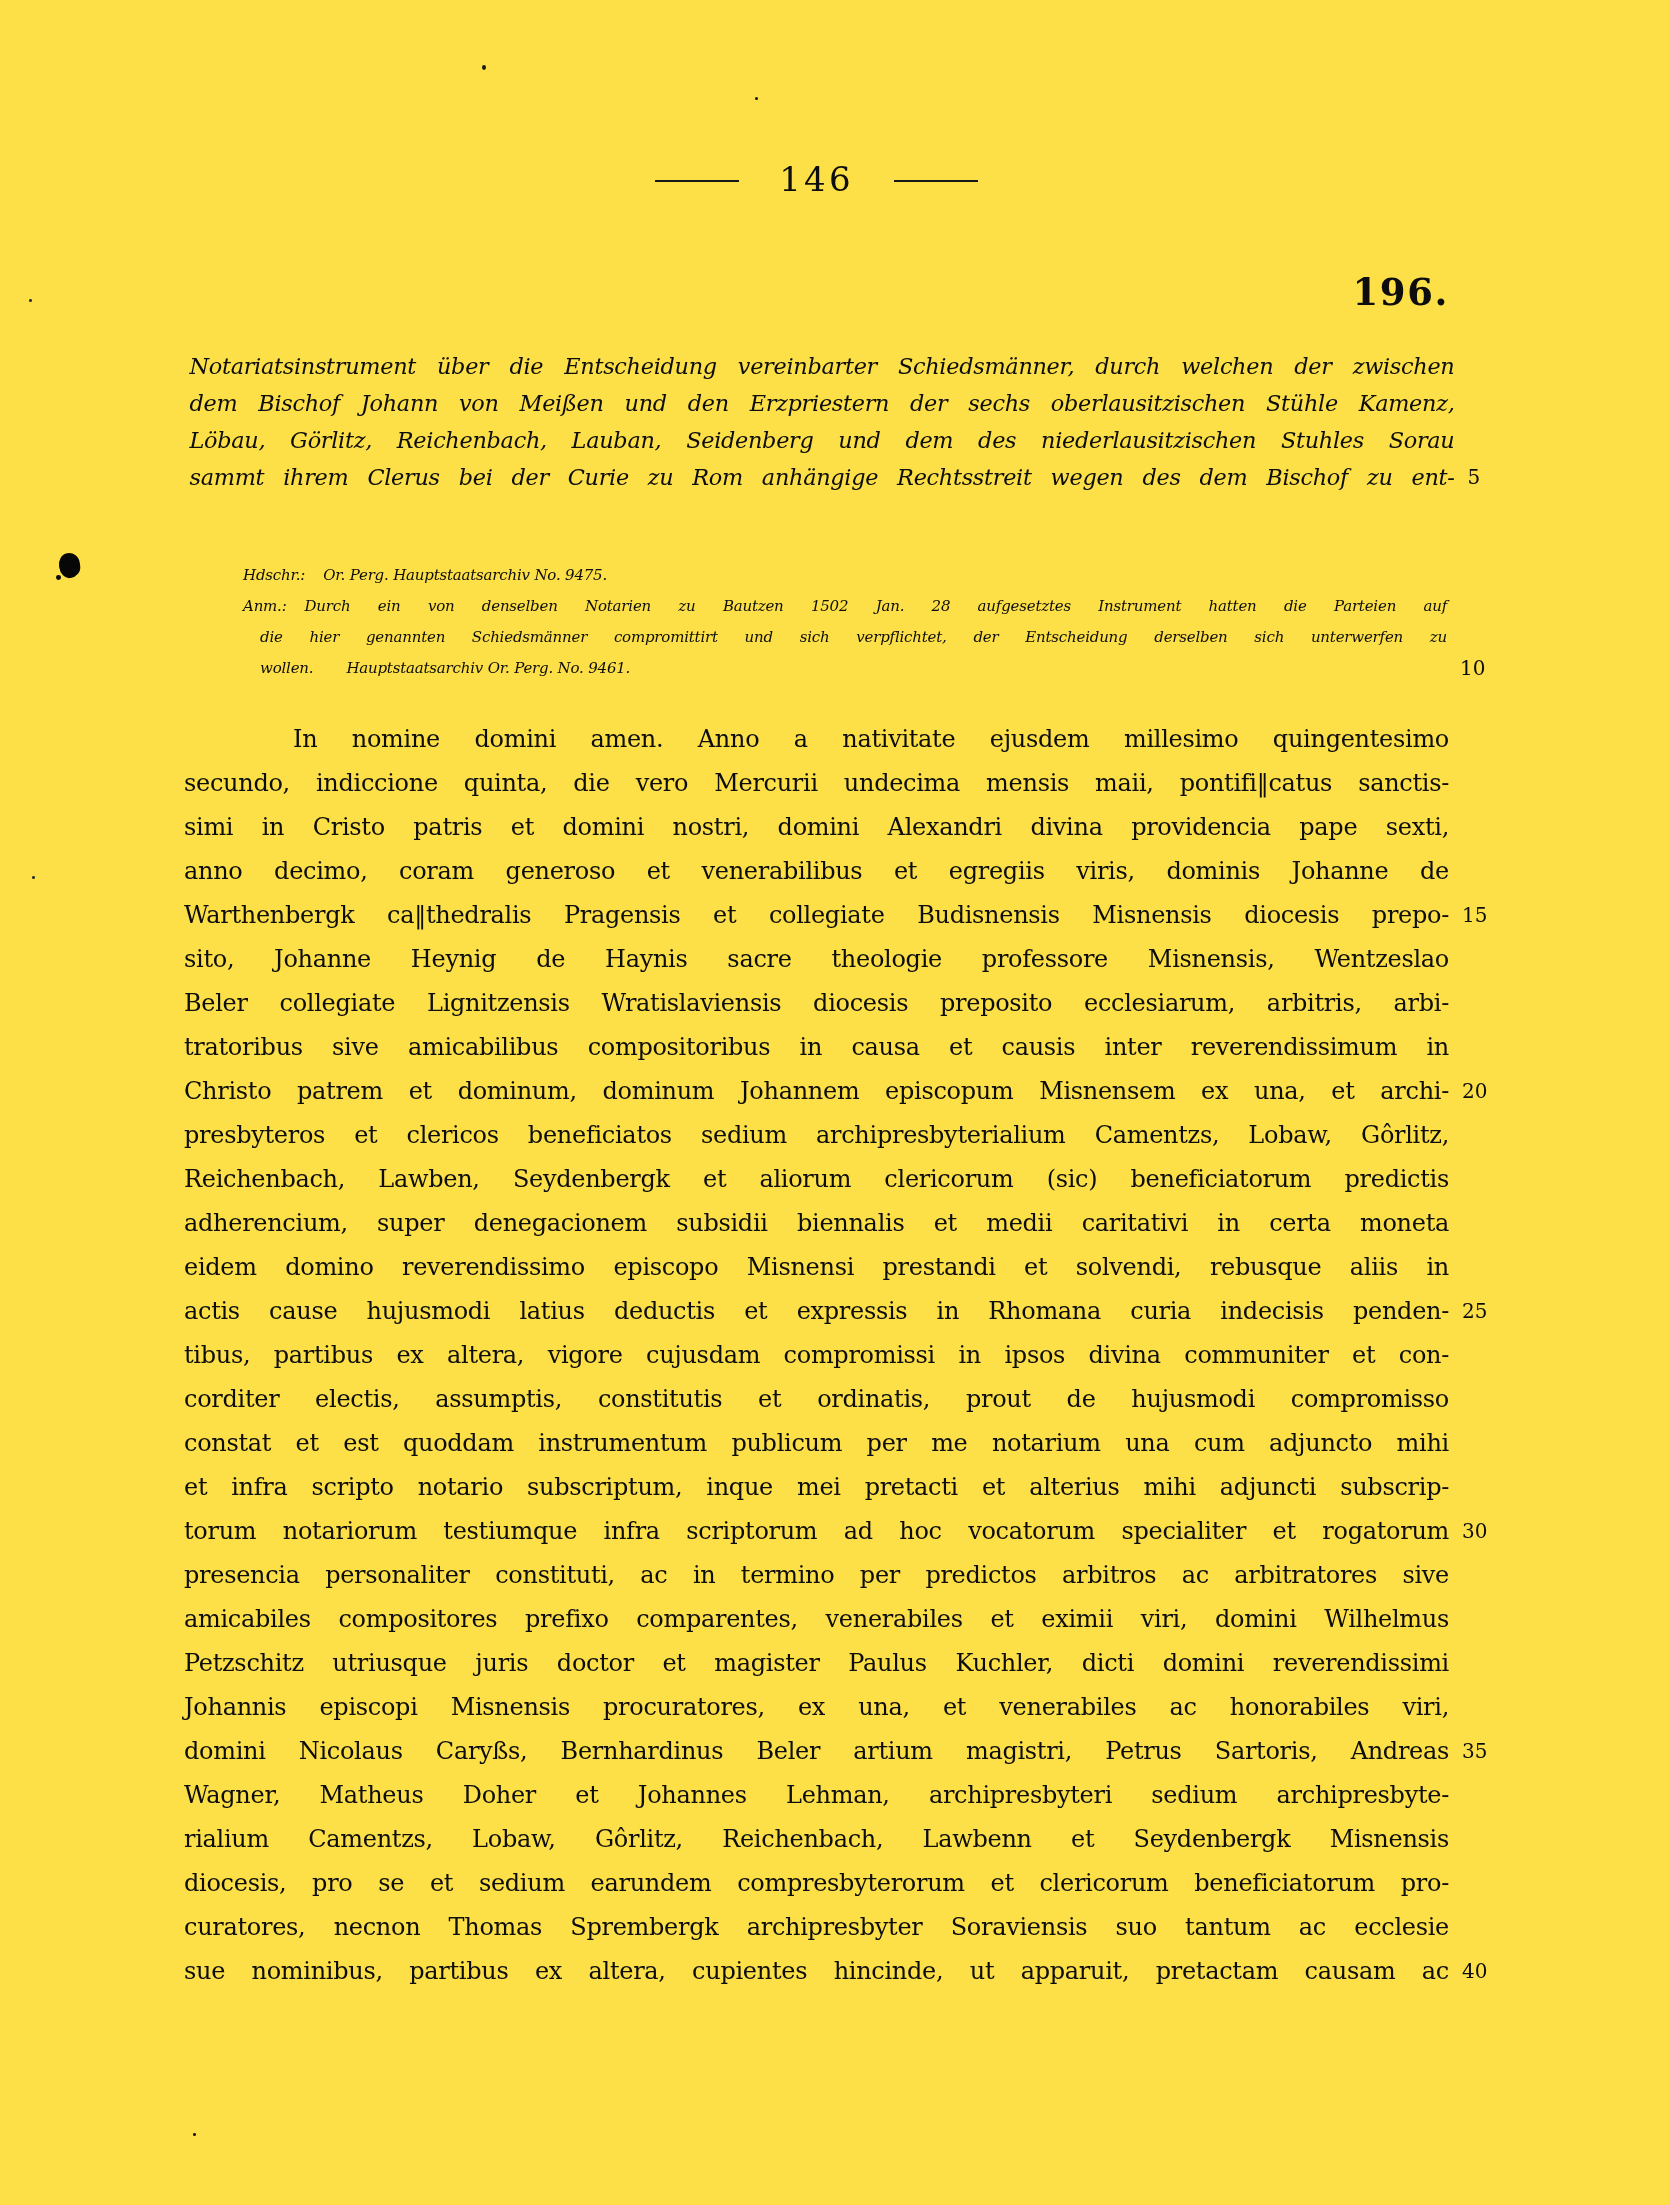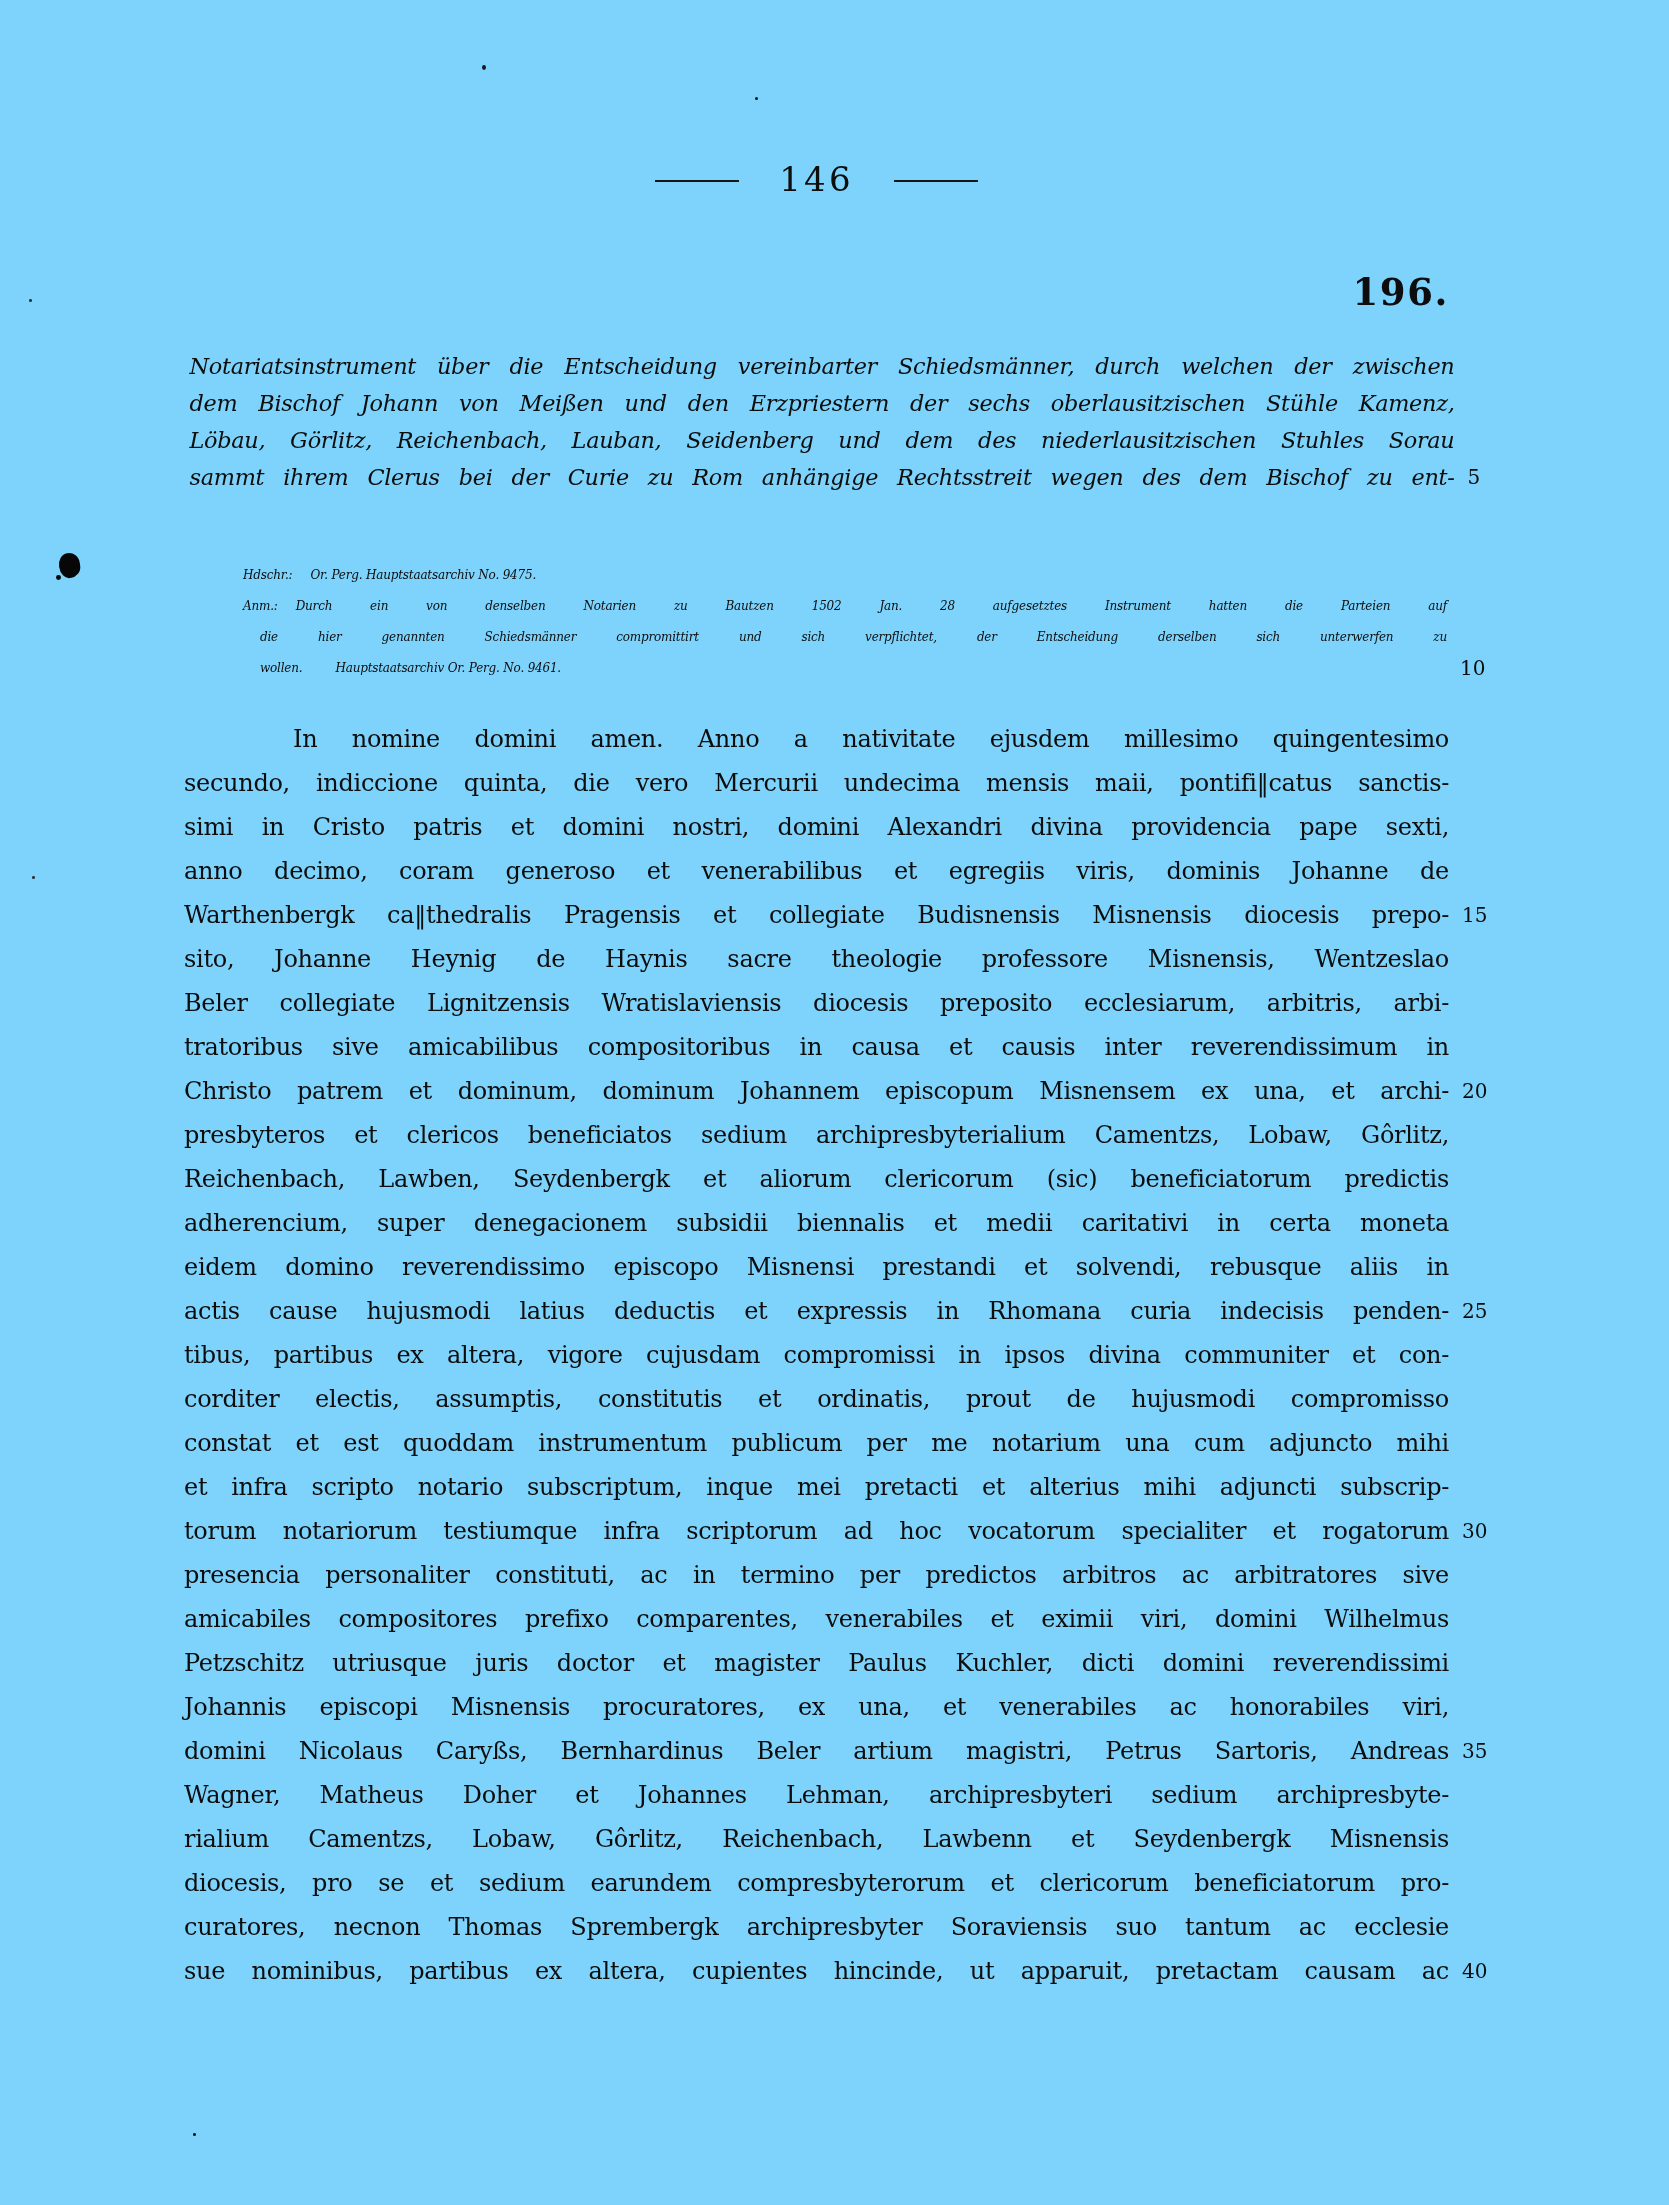--- a/index.html
+++ b/index.html
@@ -1,19 +1,19 @@
 <!DOCTYPE html>
 <html style="font-size:8.5px"><head>
 <meta charset="utf-8">
 <style>
   html, body { margin:0; padding:0; background:#ffffff; }
   .page {
     position:relative;
     width:1669px; height:2205px;
-    background:#7dd3fc;
+    background:#fde047;
     color:#0d0d0d;
     font-family:"DejaVu Serif", "Liberation Serif", serif;
     overflow:hidden;
   }
 
   
   .folio-row {
     position:absolute; top:160px; left:184px; width:1265px; height:37px;
     display:flex; align-items:center; justify-content:center; gap:40px;
   }
@@ -34,21 +34,21 @@
     text-align:justify; text-align-last:justify; letter-spacing:-0.3px;
   }
   .rclose { width:1265px; display:flex; justify-content:space-between; align-items:baseline; }
   .rc-text { font-style:italic; font-size:22.4px; line-height:37px; }
   .rc-date { font-style:normal; font-weight:700; font-size:23.5px; line-height:37px; }
 
   
   .apparatus { position:absolute; top:560px; left:243px; width:1267px; }
   .arow { display:flex; height:31px; }
   .atext {
-    width:1204px; font-style:italic; font-size:12px; line-height:31px; letter-spacing:-0.2px;
+    width:1204px; font-style:italic; font-size:15px; line-height:31px; letter-spacing:-0.2px;
   }
   .atext.justified { text-align:justify; text-align-last:justify; }
   .atext.indented { margin-left:17px; width:1187px; }
   .alabel { margin-right:18px; }
   .agap { margin-left:33px;text-align:right; }
 
   
   .body-block { position:absolute; top:717px; left:184px; width:1325px; }
   .brow { display:flex; height:44px; }
   .bt {

